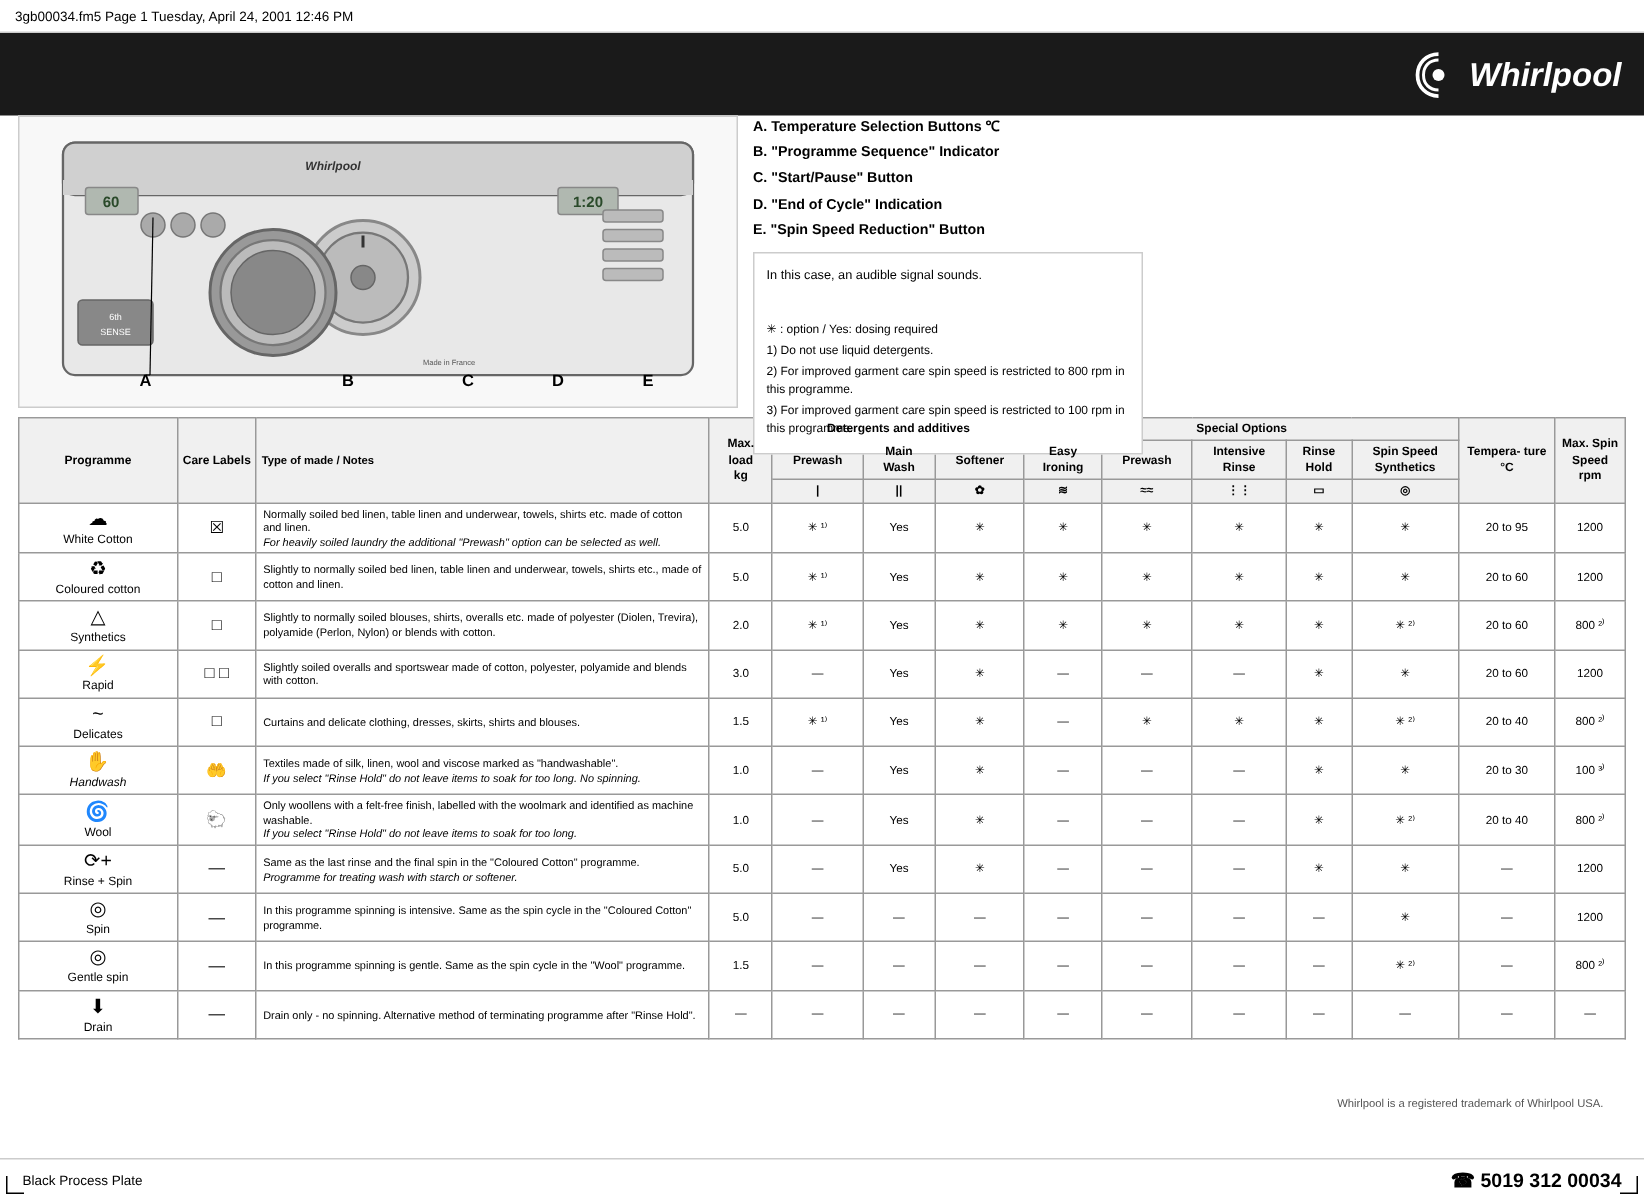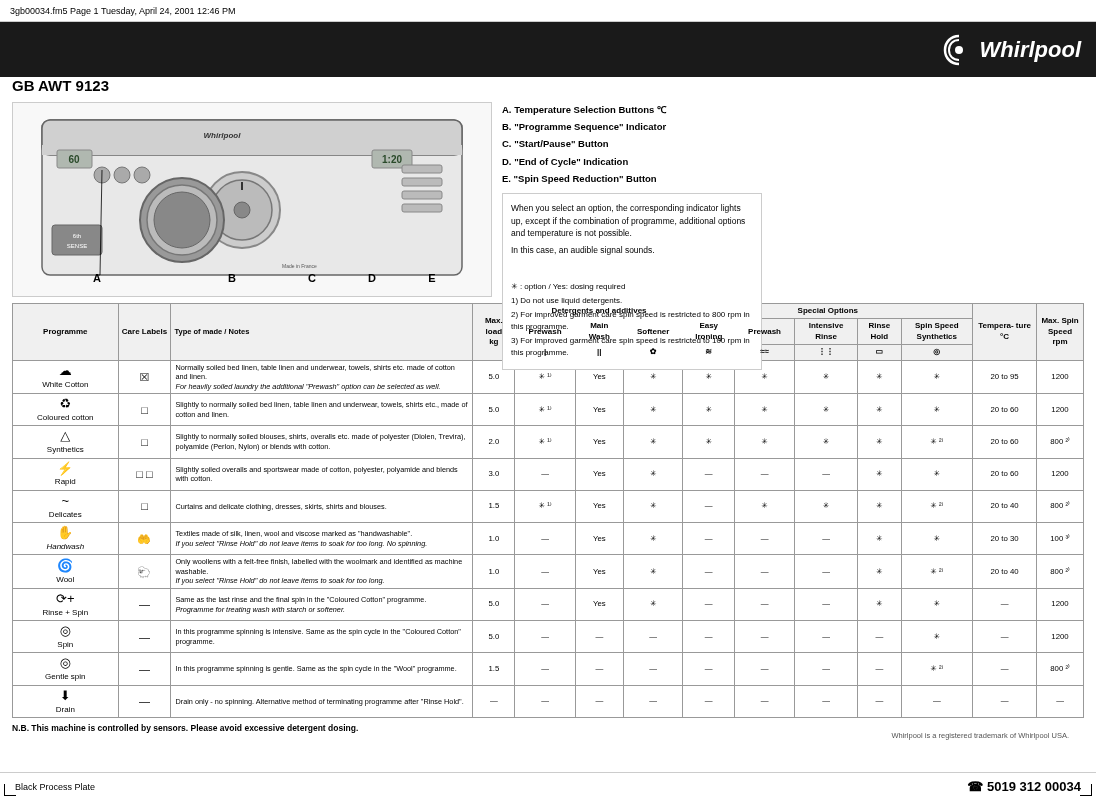--- a/index.html
+++ b/index.html
@@ -244,21 +244,20 @@
       <circle cx="16" cy="16" r="4" fill="white"></circle>
       <path d="M16 2 C8 2 2 8 2 16 C2 24 8 30 16 30" stroke="white" stroke-width="2.5" fill="none"></path>
       <path d="M16 6 C10 6 6 10 6 16 C6 22 10 26 16 26" stroke="white" stroke-width="2" fill="none"></path>
     </svg>
     <span class="logo-text">Whirlpool</span>
   </div>
 </div>
 
 <div class="main-content">
 
-  <div class="model-title">GB    AWT 9123</div>
 
   <div class="top-section">
 
     <div class="machine-diagram">
       <svg viewBox="0 0 460 180" xmlns="http://www.w3.org/2000/svg">
 
         <rect x="20" y="10" width="420" height="155" rx="8" ry="8" fill="#e8e8e8" stroke="#666" stroke-width="1.5"></rect>
 
         <rect x="20" y="10" width="420" height="35" rx="8" ry="8" fill="#d0d0d0" stroke="#666" stroke-width="1.5"></rect>
         <rect x="20" y="35" width="420" height="10" fill="#d0d0d0"></rect>
@@ -310,21 +309,20 @@
     <div class="left-right-top">
       <div class="labels-section">
         <p><strong>A.  Temperature Selection Buttons  ℃</strong></p>
         <p><strong>B.  "Programme Sequence" Indicator</strong></p>
         <p><strong>C.  "Start/Pause" Button</strong></p>
         <p><strong>D.  "End of Cycle" Indication</strong></p>
         <p><strong>E.  "Spin Speed Reduction" Button</strong></p>
       </div>
 
       <div class="info-box">
-        <p>When you select an option, the corresponding indicator lights up, except if the combination of programme, additional options and temperature is not possible.</p>
         <p>In this case, an audible signal sounds.</p>
         <div class="footnotes">
           <p>✳ : option / Yes: dosing required</p>
           <p>1)  Do not use liquid detergents.</p>
           <p>2)  For improved garment care spin speed is restricted to 800 rpm in this programme.</p>
           <p>3)  For improved garment care spin speed is restricted to 100 rpm in this programme.</p>
         </div>
       </div>
     </div>
 
@@ -571,23 +569,20 @@
             <td class="col-intensive">—</td>
             <td class="col-rinse">—</td>
             <td class="col-spin">—</td>
             <td class="col-temp">—</td>
             <td class="col-maxspin">—</td>
           </tr>
         </tbody>
     </table>
   </div>
 
-  <div class="bottom-note">
-    <strong>N.B. This machine is controlled by sensors. Please avoid excessive detergent dosing.</strong>
-  </div>
 
   <div class="registration-line">
     <span>Whirlpool is a registered trademark of Whirlpool USA.</span>
   </div>
 
 </div>
 
 <div class="bottom-bar">
   <span>Black Process Plate</span>
   <div class="phone-number">

